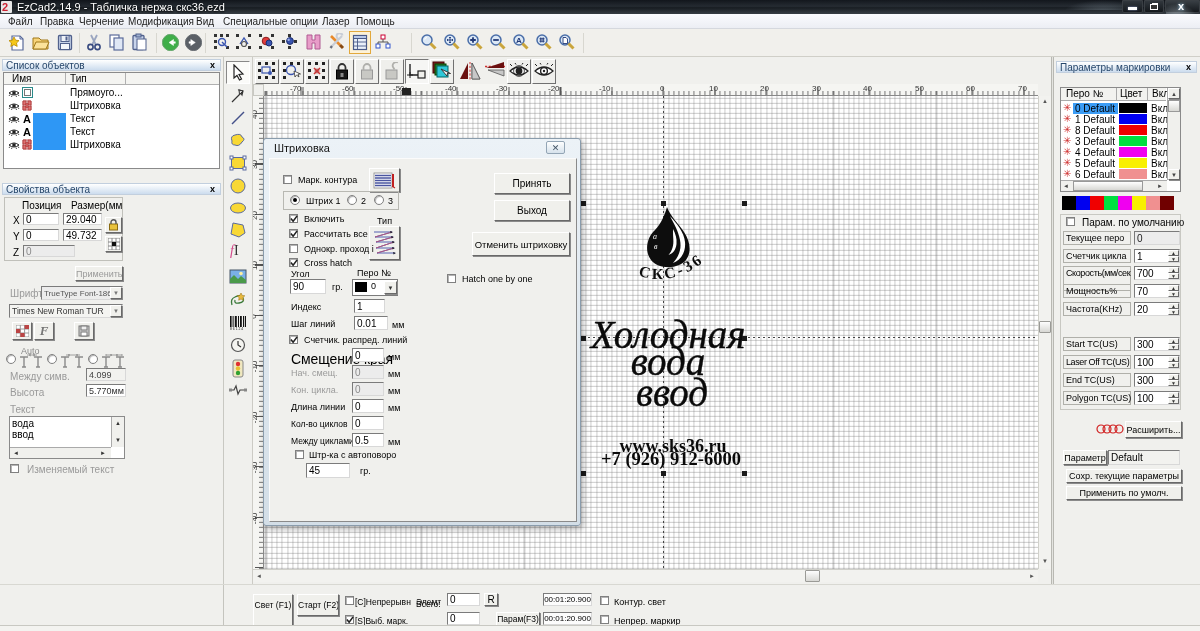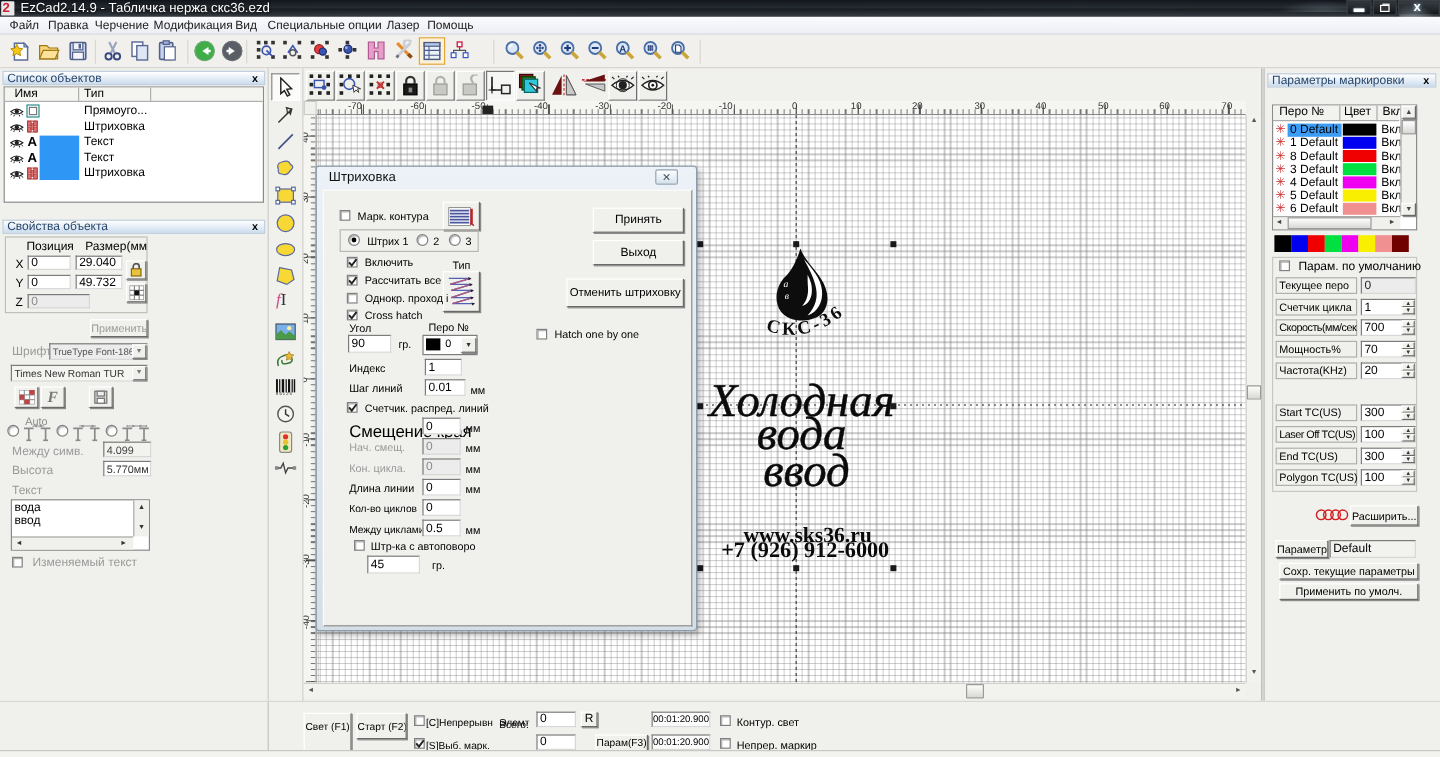--- a/index.html
+++ b/index.html
@@ -629,21 +629,21 @@
   <div class="swatch" style="left:106px;top:139px;width:14px;background:#700000"></div>
   <div class="abs" style="left:6px;top:157px;width:121px;height:196px;border:1px solid #c8c8c2"></div>
   <div class="cb" style="left:12px;top:160px"></div>
   <div class="lbl" style="left:28px;top:160px">Парам. по умолчанию</div>
   <div class="abs" style="left:9px;top:174px;width:68px;height:14px;border:1px solid #b0b0aa;padding:1px 2px;font-size:9px">Текущее перо</div>
   <div class="inp gray" style="left:80px;top:174px;width:46px;height:14px;color:#222;line-height:13px">0</div>
   <div class="abs" style="left:9px;top:192px;width:68px;height:14px;border:1px solid #b0b0aa;padding:1px 2px;font-size:9px">Счетчик цикла</div>
   <div class="inp" style="left:80px;top:192px;width:46px;height:14px;line-height:13px">1</div>
   <div class="spin" style="left:114px;top:193px;height:6px">▲</div>
     <div class="spin" style="left:114px;top:199px;height:6px">▼</div>
-  <div class="abs" style="left:9px;top:209px;width:68px;height:14px;border:1px solid #b0b0aa;padding:1px 2px;font-size:9px;letter-spacing:-.4px">Скорость(мм/сек</div>
+  <div class="abs" style="left:9px;top:209px;width:68px;height:25px;border:1px solid #b0b0aa;padding:1px 2px;font-size:9px;letter-spacing:-.4px">Скорость(мм/сек</div>
   <div class="inp" style="left:80px;top:209px;width:46px;height:14px;line-height:13px">700</div>
   <div class="spin" style="left:114px;top:210px;height:6px">▲</div>
     <div class="spin" style="left:114px;top:216px;height:6px">▼</div>
   <div class="abs" style="left:9px;top:227px;width:68px;height:14px;border:1px solid #b0b0aa;padding:1px 2px;font-size:9px">Мощность%</div>
   <div class="inp" style="left:80px;top:227px;width:46px;height:14px;line-height:13px">70</div>
   <div class="spin" style="left:114px;top:228px;height:6px">▲</div>
     <div class="spin" style="left:114px;top:234px;height:6px">▼</div>
   <div class="abs" style="left:9px;top:245px;width:68px;height:14px;border:1px solid #b0b0aa;padding:1px 2px;font-size:9px">Частота(KHz)</div>
   <div class="inp" style="left:80px;top:245px;width:46px;height:14px;line-height:13px">20</div>
   <div class="spin" style="left:114px;top:246px;height:6px">▲</div>

